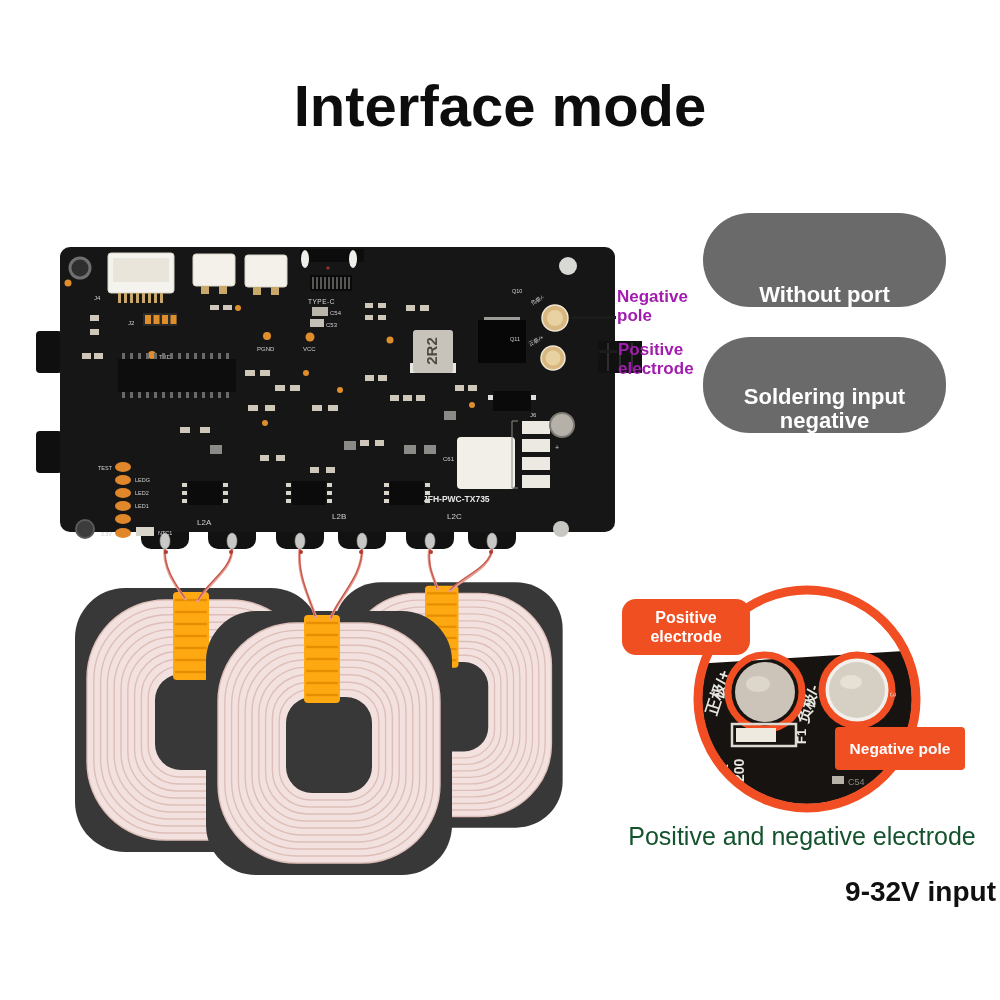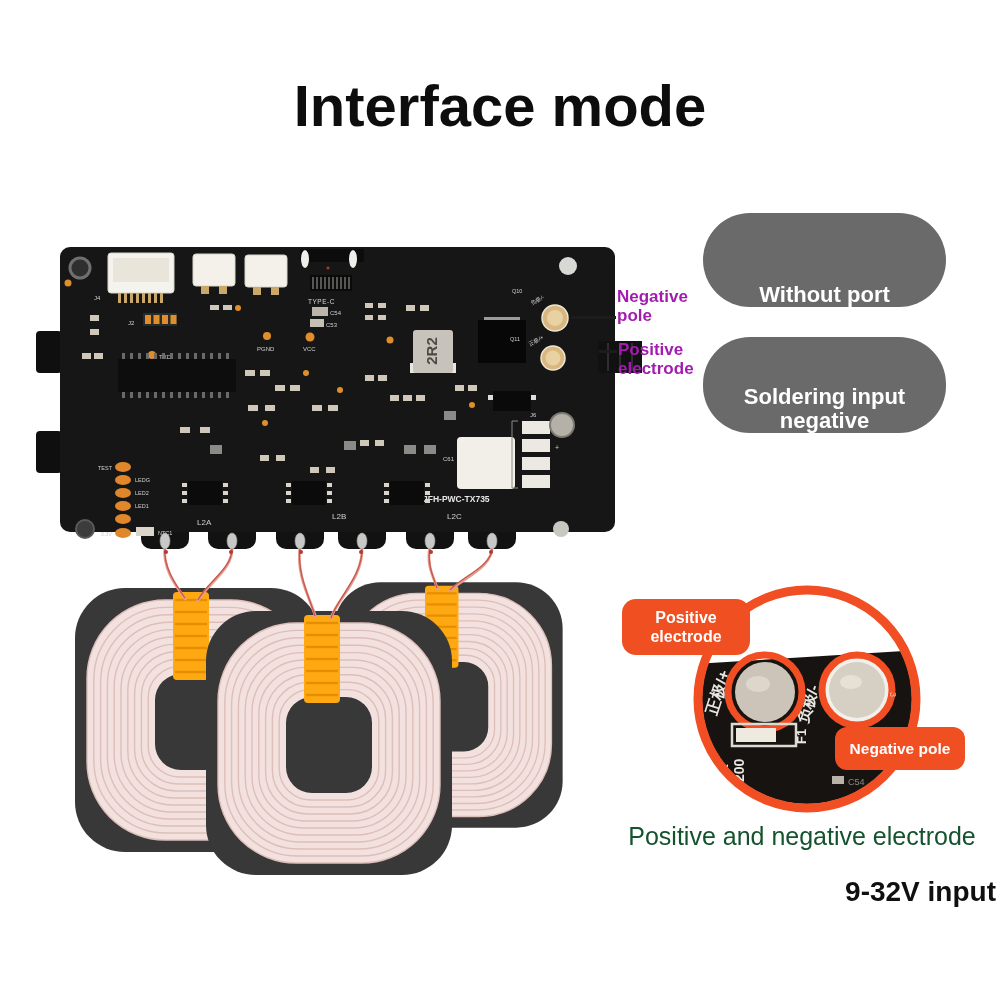--- a/index.html
+++ b/index.html
@@ -16,21 +16,21 @@
   .box2{left:703px;top:337px;width:243px;height:96px;border-radius:47px;}
   .blabel{font-weight:bold;font-size:17px;color:#a21caf;line-height:1.1;}
   .lbl-neg{left:617px;top:288px;}
   .lbl-pos{left:618px;top:341px;}
   .leader{height:2.5px;background:#1c1c1c;}
   .leader-neg{left:571px;top:316px;width:45px;}
   .leader-pos{left:599px;top:350px;width:18px;}
   .orange-callout{background:#F04F22;color:#fff;font-weight:bold;text-align:center;
             display:flex;flex-direction:column;align-items:center;justify-content:center;}
   .oc-pos{left:622px;top:599px;width:128px;height:56px;border-radius:14px;font-size:16px;line-height:1.2;}
-  .oc-neg{left:835px;top:727px;width:130px;height:43px;border-radius:12px;font-size:15.5px;}
+  .oc-neg{left:835px;top:727px;width:130px;height:43px;border-radius:4px;font-size:15.5px;}
   .caption{left:608px;top:822px;width:388px;text-align:center;font-size:25px;color:#14532d;line-height:1.18;}
   .voltage{left:608px;top:876px;width:388px;text-align:right;font-size:28px;font-weight:bold;color:#101010;}
 </style>
 </head>
 <body>
 
 <div id="stage">
 
   <div class="abs title">Interface mode</div>
 

